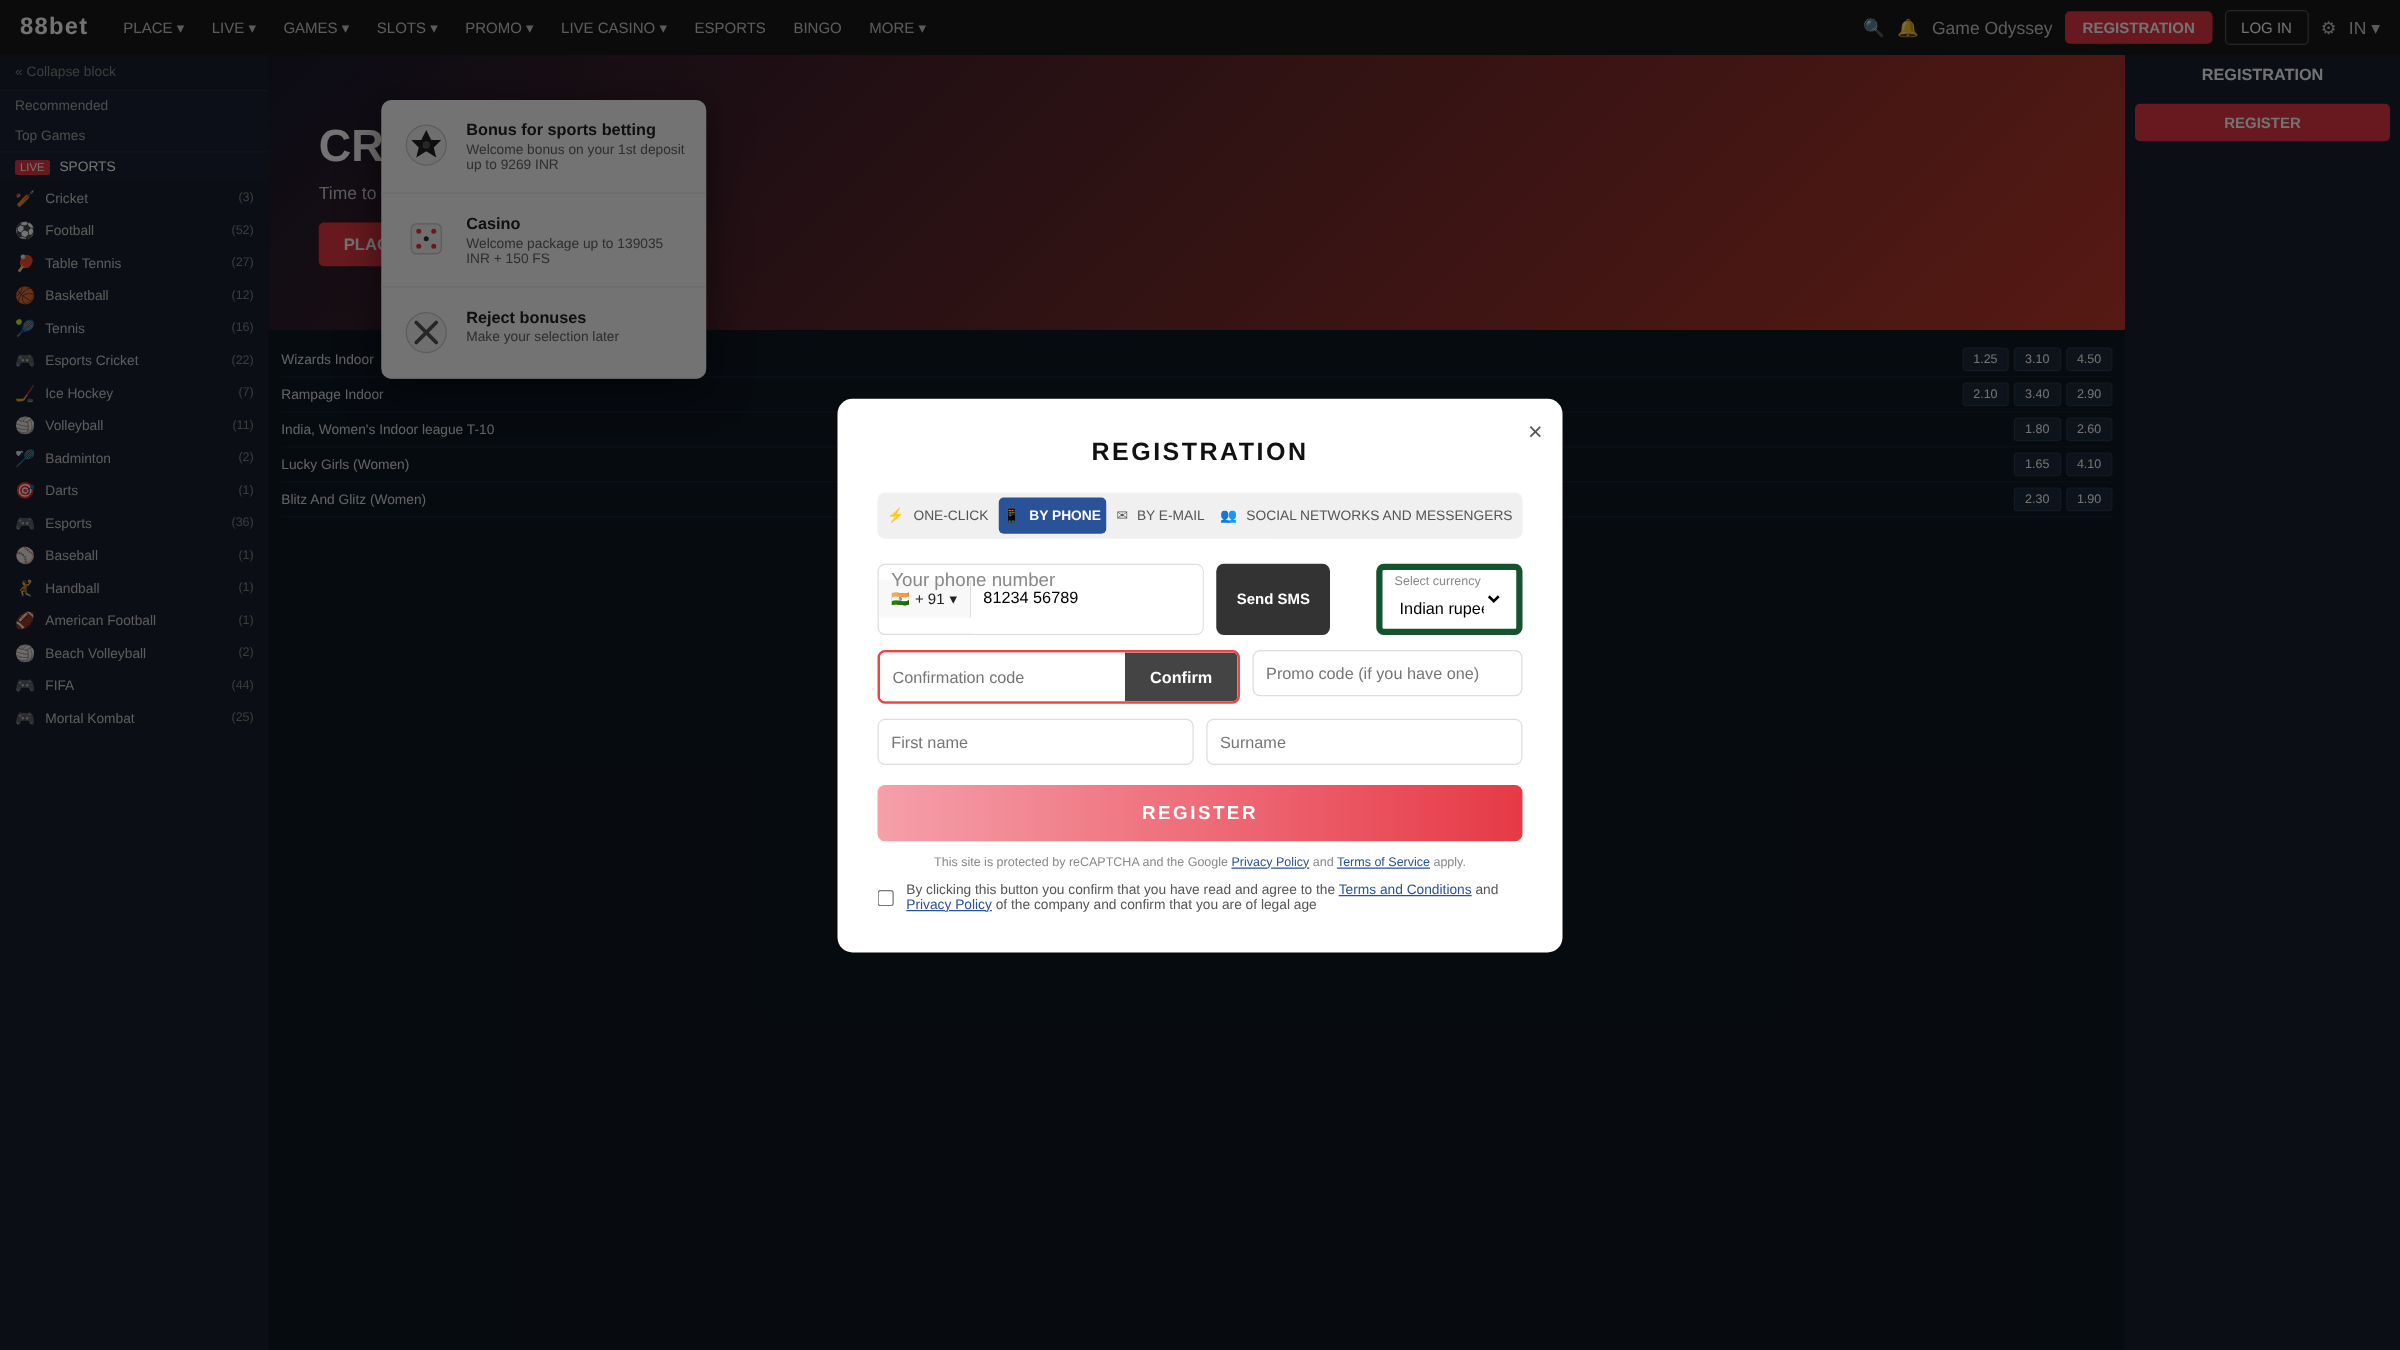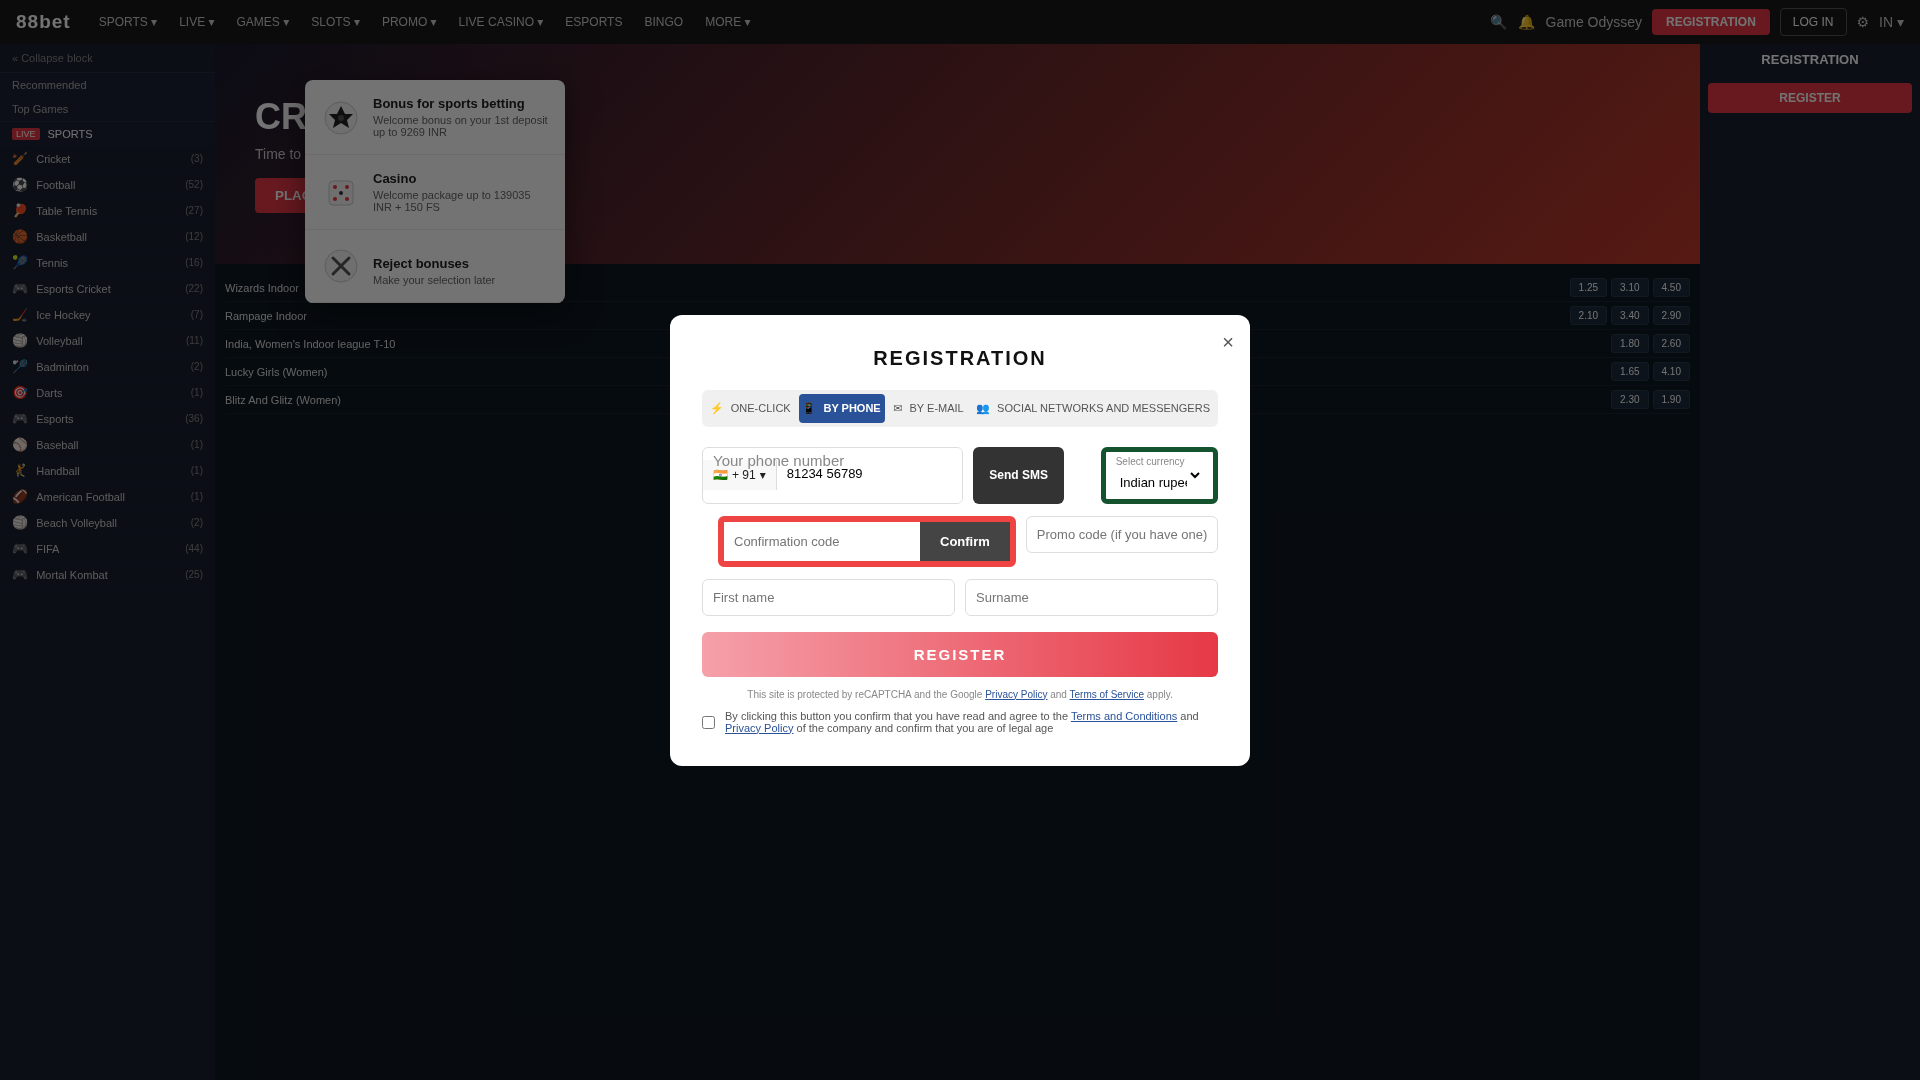--- a/index.html
+++ b/index.html
@@ -206,21 +206,21 @@
       top: 80px;
       width: 260px;
       background: #fff;
       border-radius: 8px;
       z-index: 200;
       overflow: hidden;
       box-shadow: 0 8px 32px rgba(0,0,0,0.5);
     }
     .bonus-item {
       display: flex;
-      align-items: flex-end;
+      align-items: flex-start;
       gap: 12px;
       padding: 16px;
       border-bottom: 1px solid #eee;
       cursor: pointer;
     }
     .bonus-icon {
       width: 40px;
       height: 40px;
       display: flex;
       align-items: center;
@@ -352,24 +352,23 @@
       font-size: 12px;
       font-weight: bold;
       cursor: pointer;
       border-radius: 0 6px 6px 0;
       flex-shrink: 0;
     }
 
     .confirm-row {
       display: flex;
       gap: 0;
-      border: 6px solid #ef4444;
+      border: 2px solid #ef4444;
       border-radius: 6px;
       overflow: hidden;
-      margin-left: 16px;
     }
     .confirm-input {
       flex: 1;
       border: none;
       padding: 12px 10px;
       font-size: 13px;
       outline: none;
     }
     .confirm-btn {
       background: #444;
@@ -494,21 +493,21 @@
     }
   </style>
 </head>
 <body>
 
 <div class="topnav">
   <div class="logo">
     <span>88</span><span>bet</span>
   </div>
   <div class="nav-items">
-    <div class="nav-item">SPORTS ▾</div>
+    <div class="nav-item">PLACE ▾</div>
     <div class="nav-item">LIVE ▾</div>
     <div class="nav-item">GAMES ▾</div>
     <div class="nav-item">SLOTS ▾</div>
     <div class="nav-item">PROMO ▾</div>
     <div class="nav-item">LIVE CASINO ▾</div>
     <div class="nav-item">ESPORTS</div>
     <div class="nav-item">BINGO</div>
     <div class="nav-item">MORE ▾</div>
   </div>
   <div class="nav-right">

